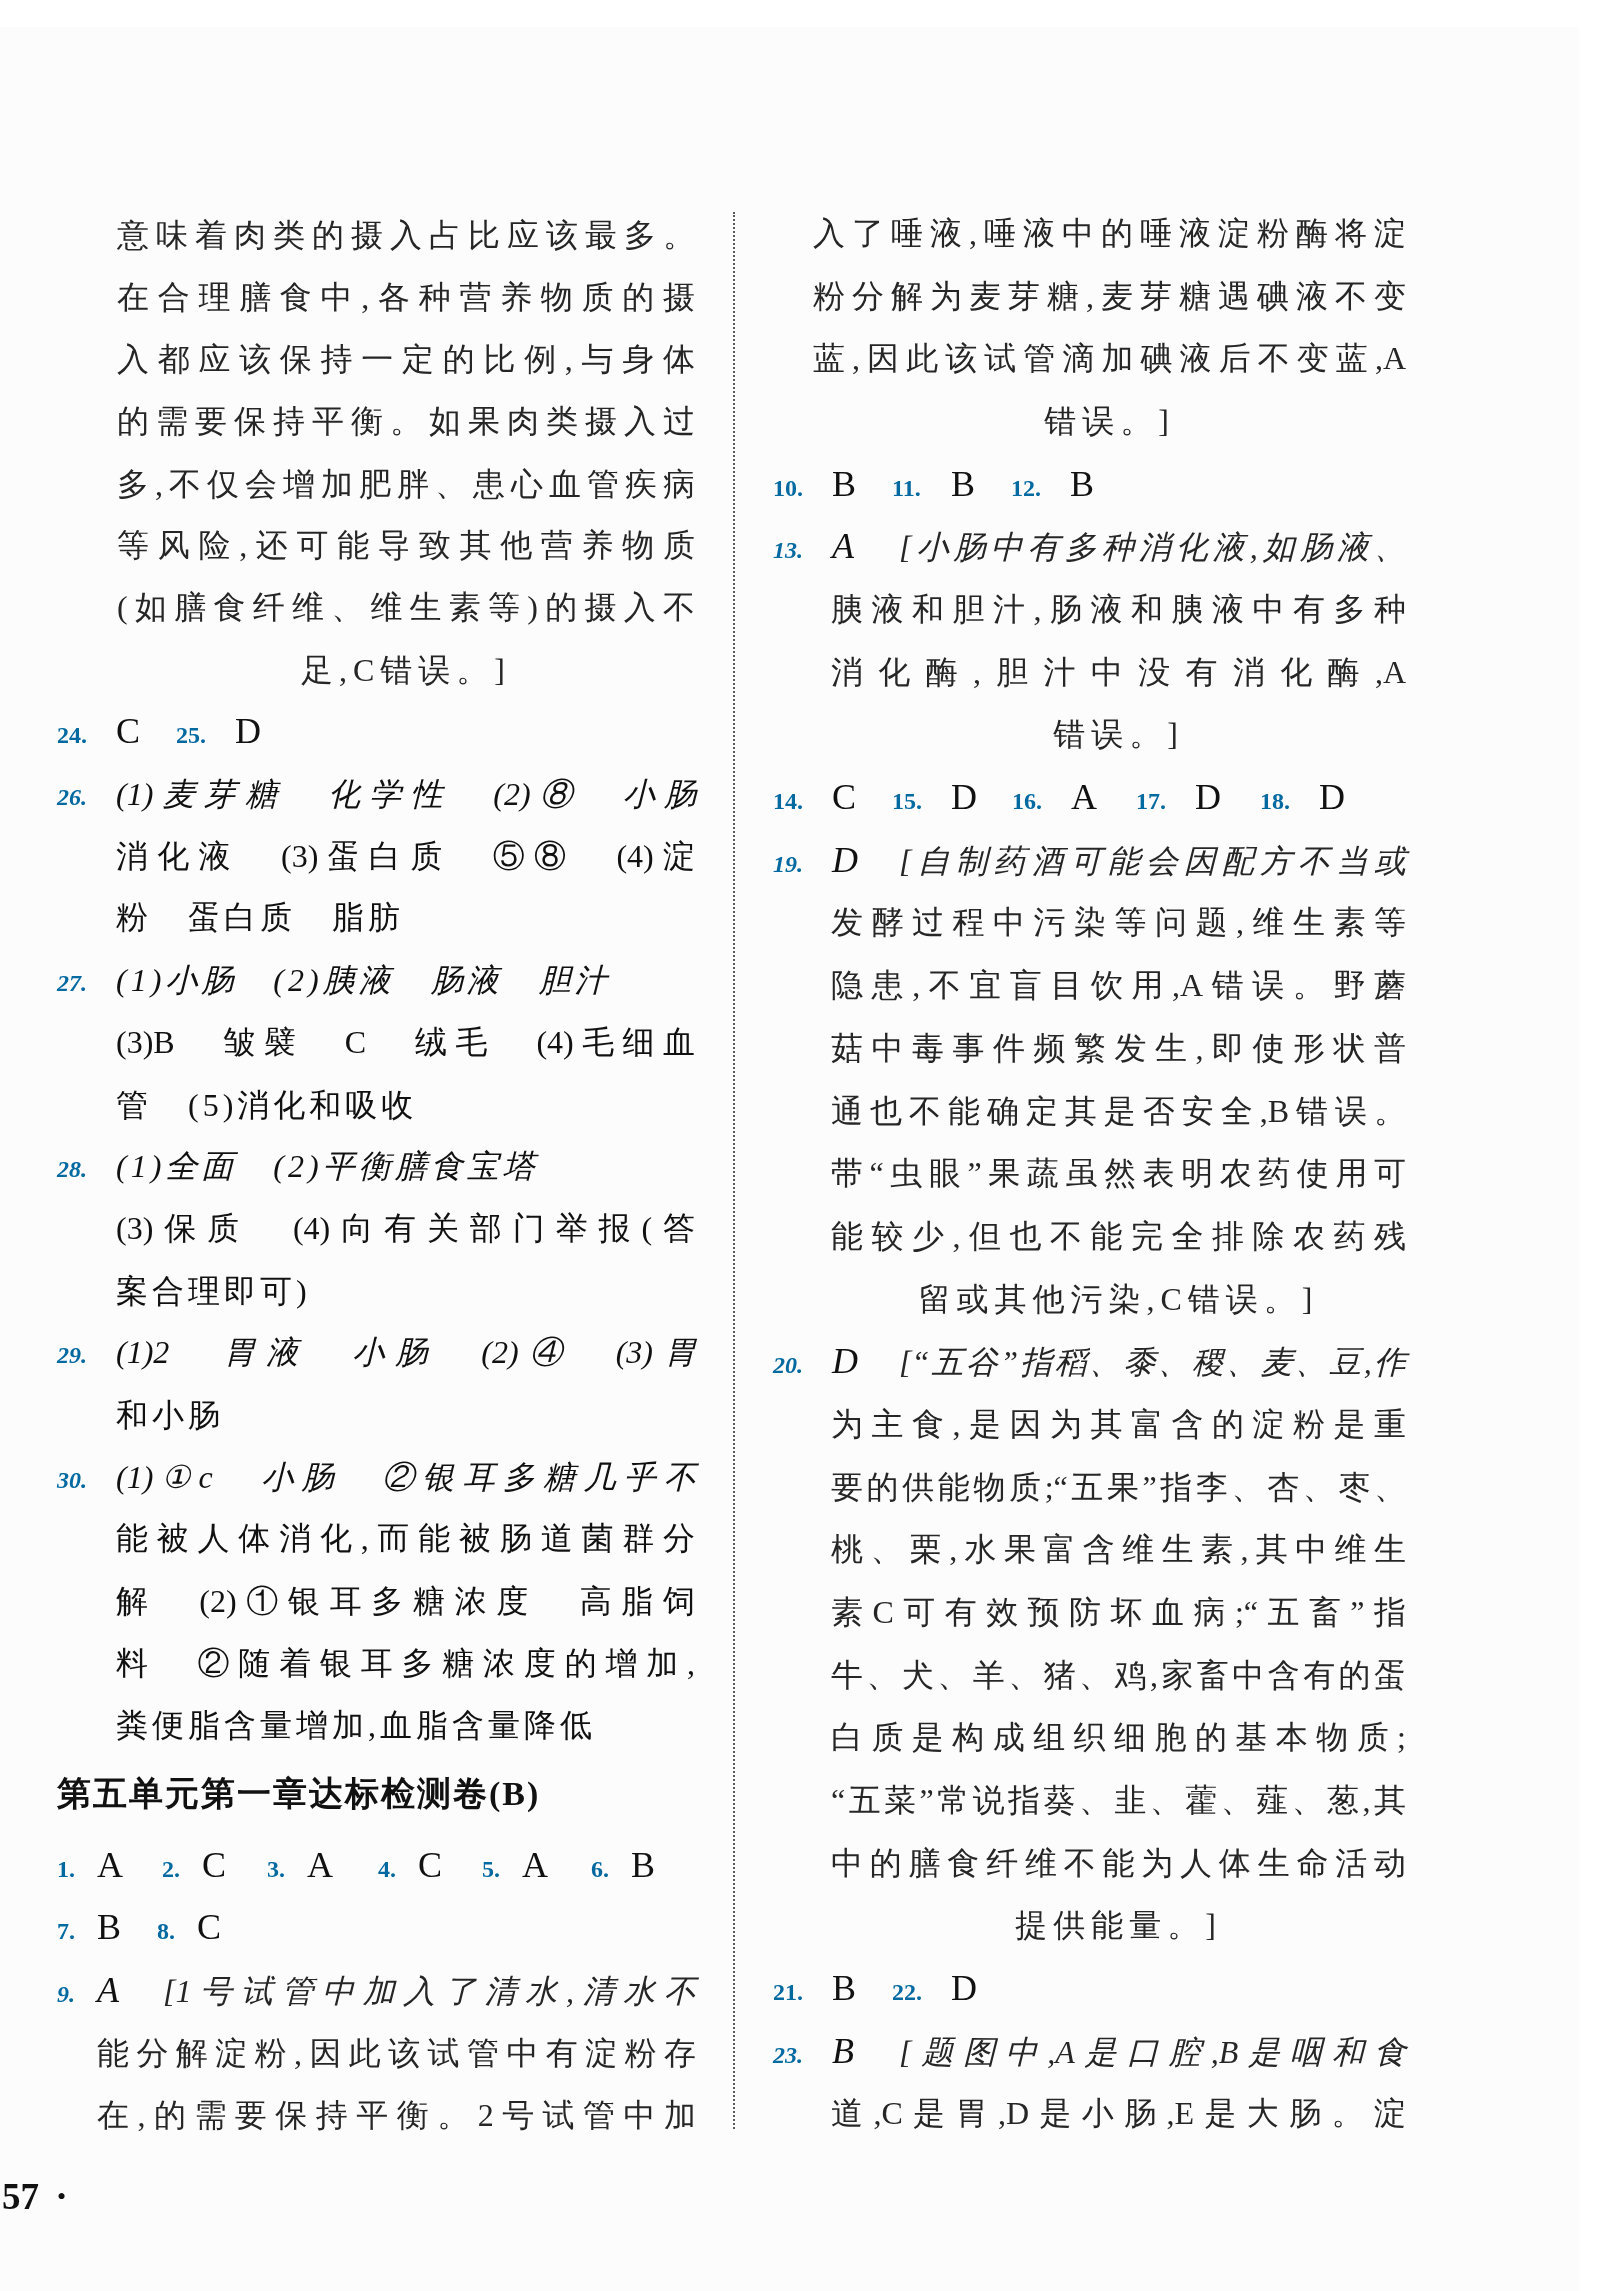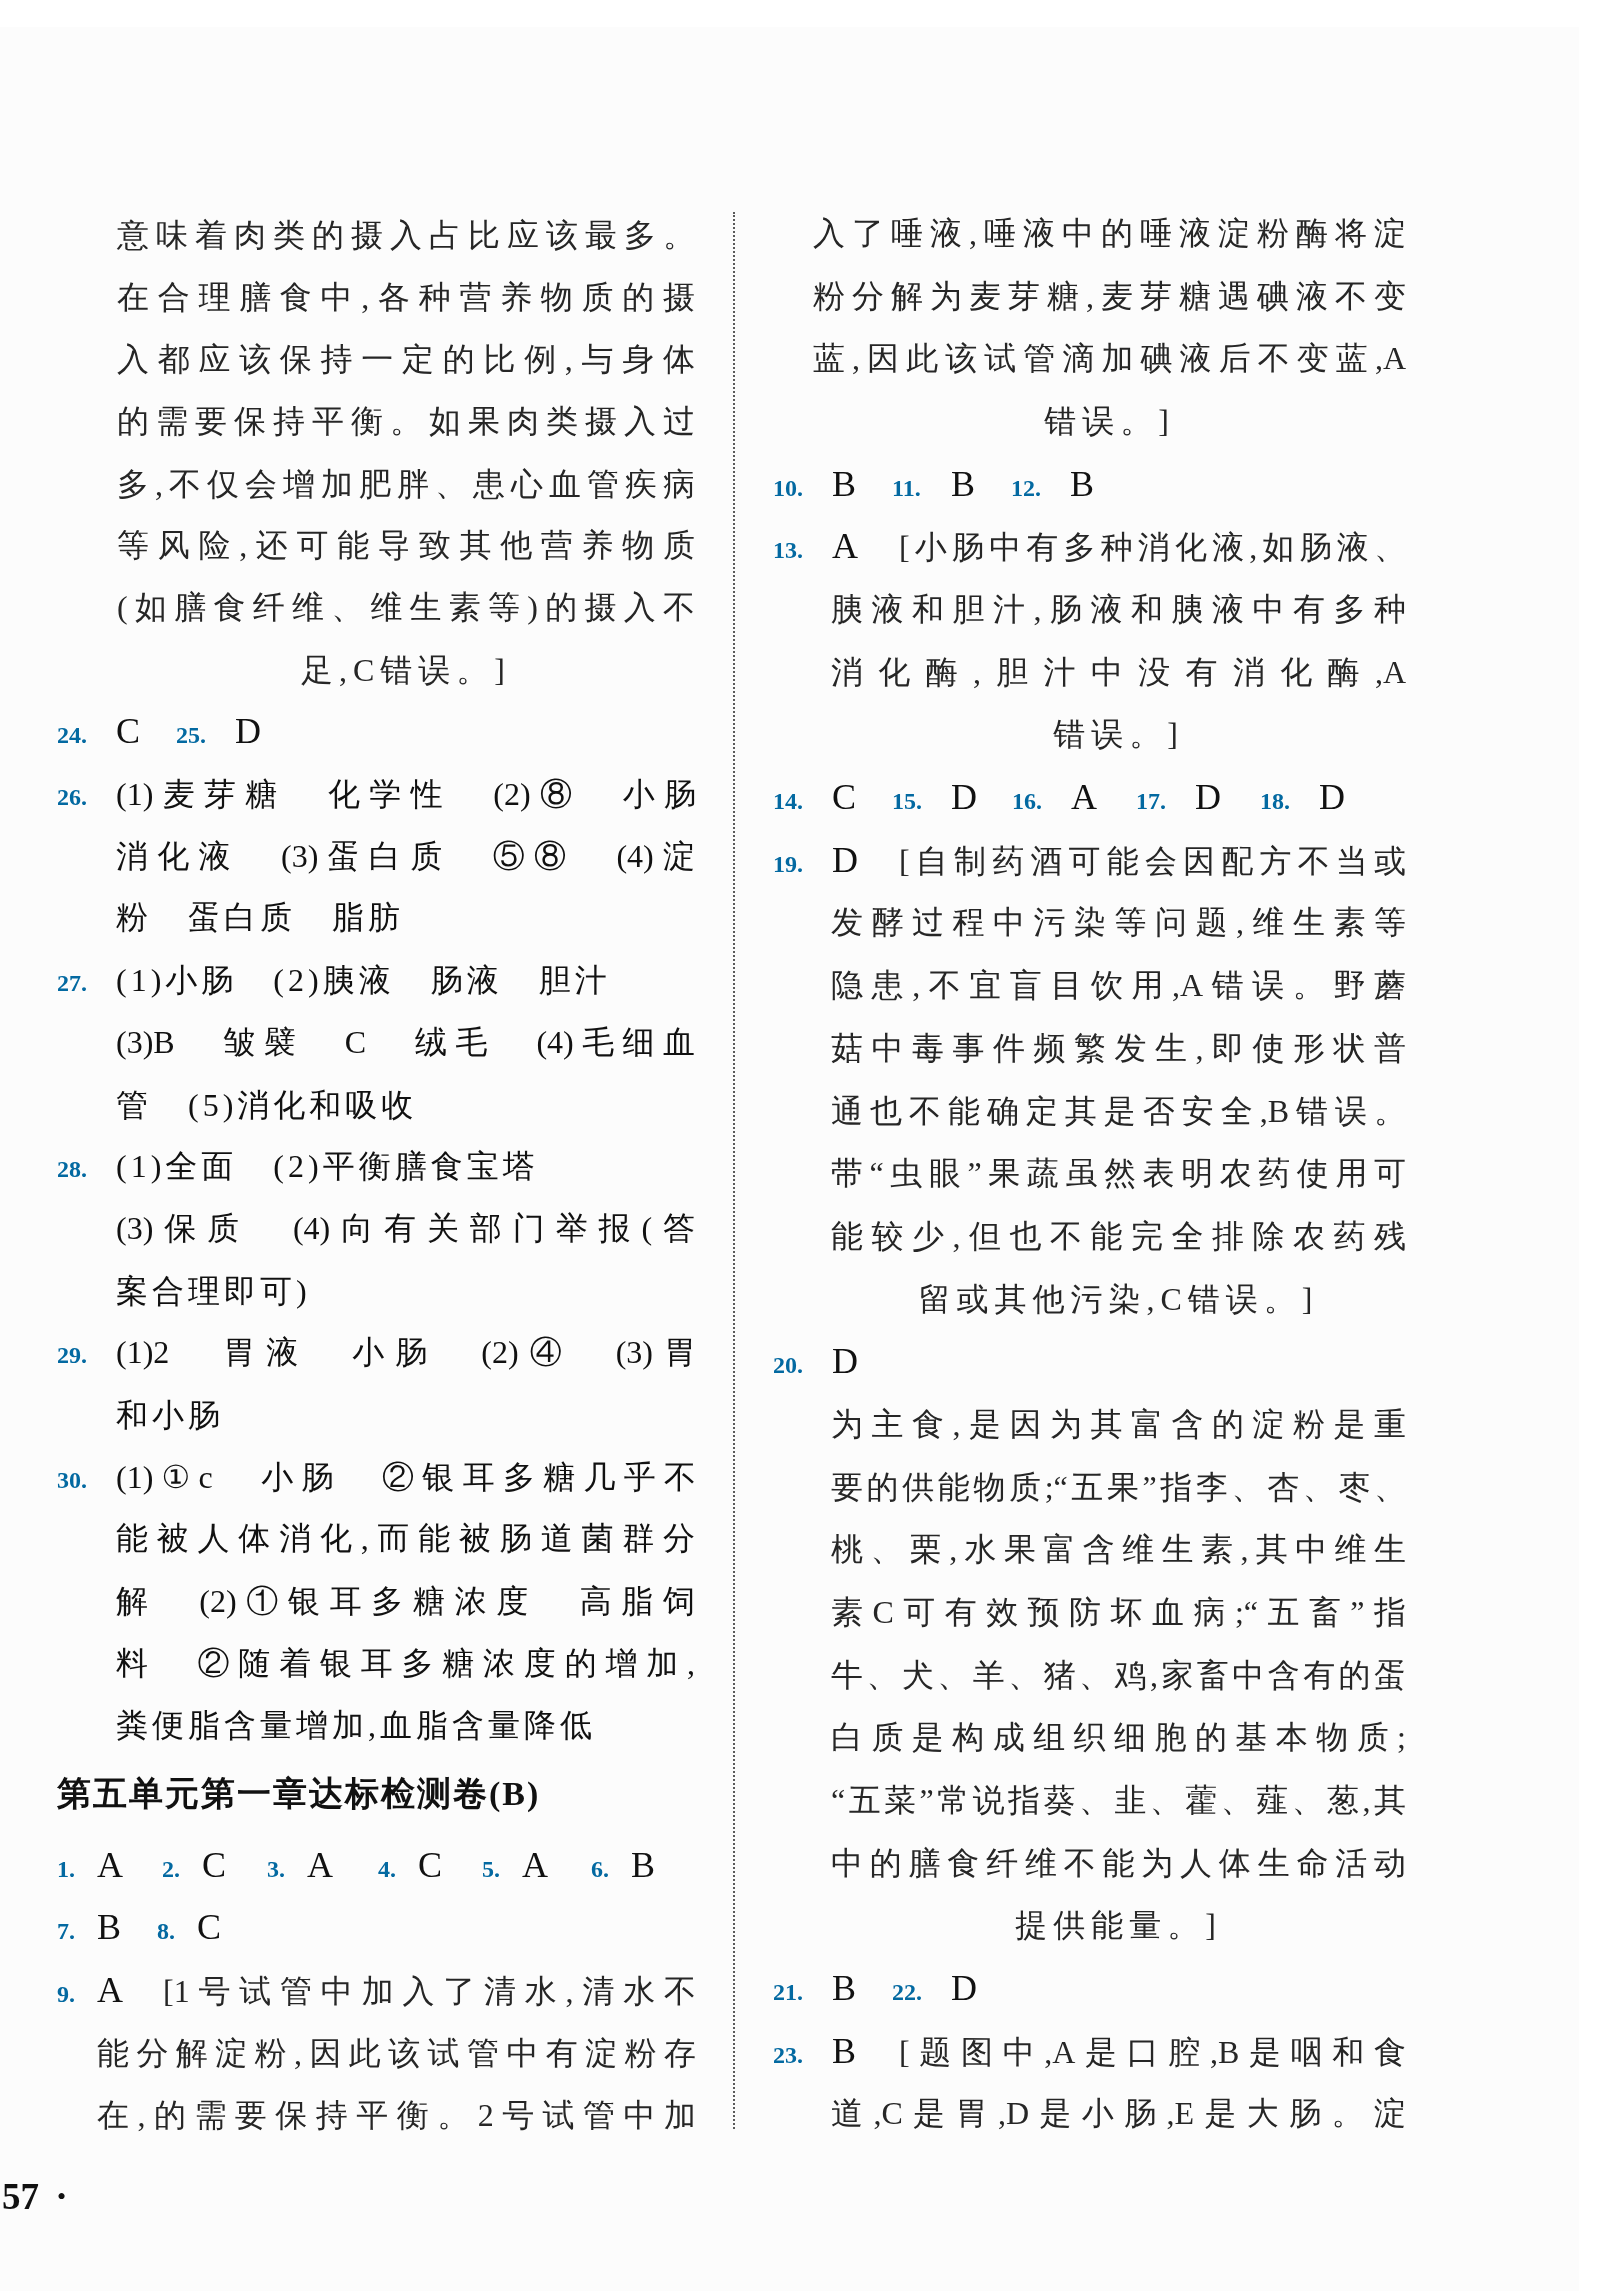--- a/index.html
+++ b/index.html
@@ -8,21 +8,21 @@
       background: #ffffff; color: #1b1b1b;
       font-family: "Liberation Serif", "DejaVu Serif", serif;
     }
     .paper { position: absolute; left: 0; top: 27px; width: 1579px; height: 2265px; background: #fcfcfc; }
     .row { position: absolute; height: 40px; line-height: 40px; font-size: 32px; white-space: normal; }
     .j { text-align: justify; text-align-last: justify; letter-spacing: 0; }
     .l { text-align: center; letter-spacing: 6px; }
     .la { text-align: left; letter-spacing: 4px; }
     .expl { color: #262626; }
     .ansfont { color: #111111; }
-    .flex { display: flex; align-items: baseline; }
+    .flex { display: flex; align-items: baseline; font-style: italic; }
     .num { display: inline-block; flex: none; font-weight: bold; font-size: 24px; color: #0369a1; }
     .n1 { width: 40px; }
     .n2 { width: 59px; }
     .ans { display: inline-block; flex: none; font-size: 36px; color: #111; }
     .a1 { width: 66px; }
     .a2 { width: 67px; }
     .txt { display: block; flex: 1; min-width: 0; }
     .pair { display: inline-block; white-space: nowrap; }
     .heading { font-weight: bold; font-size: 34px; text-align: left; letter-spacing: 2px; color: #111; }
     .divider { position: absolute; left: 733px; top: 212px; height: 1917px; width: 0; border-left: 2px dotted #5a5a5a; }
@@ -138,20 +138,21 @@
   <div class="row j expl" style="top:965px;left:831px;width:575px">隐患,不宜盲目饮用,A错误。野蘑</div>
   <div class="row j expl" style="top:1028px;left:831px;width:575px">菇中毒事件频繁发生,即使形状普</div>
   <div class="row j expl" style="top:1091px;left:831px;width:575px">通也不能确定其是否安全,B错误。</div>
   <div class="row j expl" style="top:1153px;left:831px;width:575px">带“虫眼”果蔬虽然表明农药使用可</div>
   <div class="row j expl" style="top:1216px;left:831px;width:575px">能较少,但也不能完全排除农药残</div>
   <div class="row l expl" style="top:1279px;left:831px;width:575px">留或其他污染,C错误。]</div>
 
   <div class="row flex" style="top:1341px;left:773px;width:633px">
     <span class="num n2">20.</span>
     <span class="ans a2">D</span>
+    <span class="txt j expl">[“五谷”指稻、黍、稷、麦、豆,作</span>
   </div>
   <div class="row j expl" style="top:1404px;left:831px;width:575px">为主食,是因为其富含的淀粉是重</div>
   <div class="row j expl" style="top:1467px;left:831px;width:575px">要的供能物质;“五果”指李、杏、枣、</div>
   <div class="row j expl" style="top:1529px;left:831px;width:575px">桃、栗,水果富含维生素,其中维生</div>
   <div class="row j expl" style="top:1592px;left:831px;width:575px">素C可有效预防坏血病;“五畜”指</div>
   <div class="row j expl" style="top:1655px;left:831px;width:575px">牛、犬、羊、猪、鸡,家畜中含有的蛋</div>
   <div class="row j expl" style="top:1717px;left:831px;width:575px">白质是构成组织细胞的基本物质;</div>
   <div class="row j expl" style="top:1780px;left:831px;width:575px">“五菜”常说指葵、韭、藿、薤、葱,其</div>
   <div class="row j expl" style="top:1843px;left:831px;width:575px">中的膳食纤维不能为人体生命活动</div>
   <div class="row l expl" style="top:1905px;left:831px;width:575px">提供能量。]</div>

